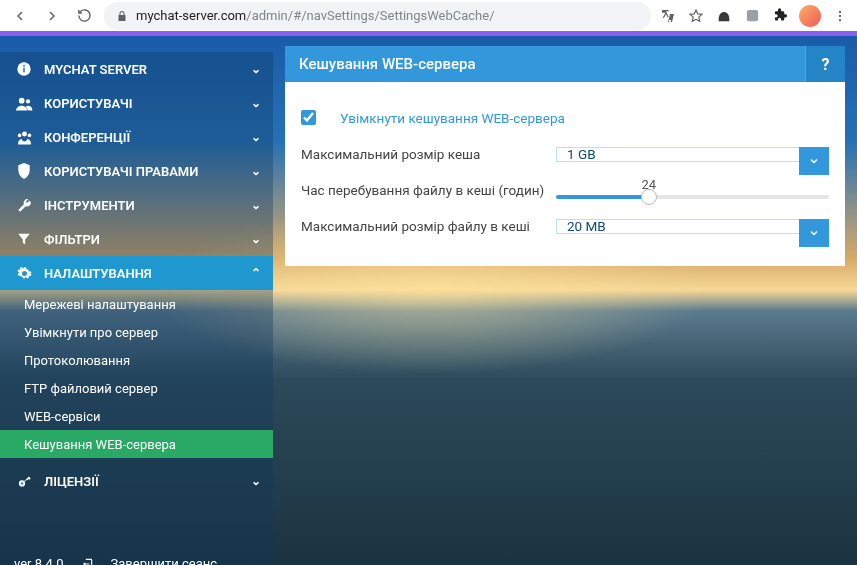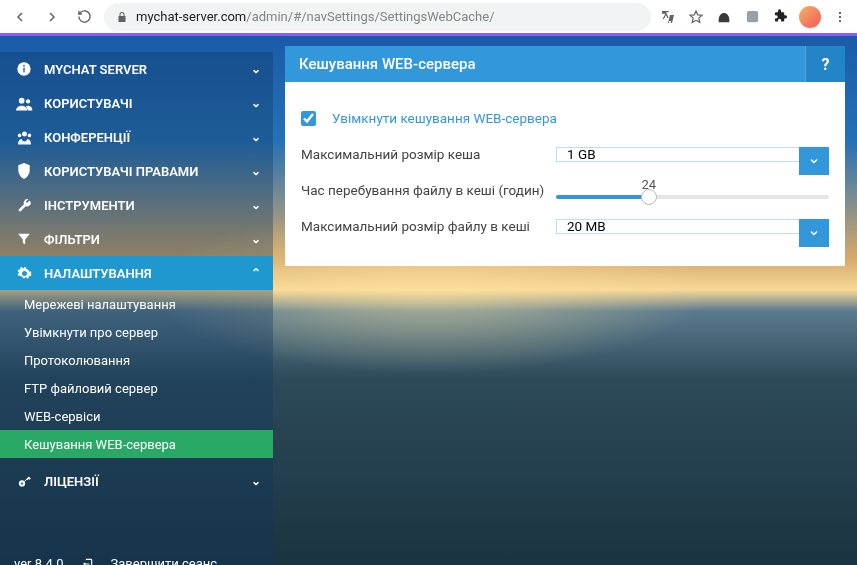--- a/index.html
+++ b/index.html
@@ -1,18 +1,18 @@
 <!DOCTYPE html>
 <html><head>
 <meta charset="utf-8">
 <style>
 * { margin: 0; padding: 0; box-sizing: border-box; font-family: -apple-system, BlinkMacSystemFont, "Segoe UI", Roboto, Arial, sans-serif; }
 html, body { width: 857px; height: 565px; overflow: hidden; }
 
-.browser-bar { height: 36px; background: #fff; border-bottom: 3px solid #8b5cf6; display: flex; align-items: center; padding: 0 8px; gap: 8px; }
+.browser-bar { height: 36px; background: #fff; border-bottom: 5px solid #8b5cf6; display: flex; align-items: center; padding: 0 8px; gap: 8px; }
 .browser-bar .nav-btn { width: 24px; height: 24px; display: flex; align-items: center; justify-content: center; color: #5f6368; cursor: pointer; border-radius: 50%; }
 .addr { flex: 1; height: 28px; background: #f1f3f4; border-radius: 14px; display: flex; align-items: center; padding: 0 12px; font-size: 13px; color: #333; gap: 8px; }
 .addr .lock { color: #5f6368; font-size: 12px; }
 .addr .url-base { color: #202124; }
 .addr .url-path { color: #80868b; }
 .browser-icons { display: flex; align-items: center; gap: 10px; color: #5f6368; }
 .browser-icons .ico { width: 18px; height: 18px; display: flex; align-items: center; justify-content: center; font-size: 14px; }
 .avatar { width: 22px; height: 22px; border-radius: 50%; background: linear-gradient(135deg,#f7b267,#f4845f,#f25c54); }
 
 .app { position: relative; width: 857px; height: 529px; background: linear-gradient(to bottom, #1a5ba8 0%, #2671b5 20%, #d6a968 42%, #f7d896 48%, #5a7a8e 52%, #2d4a5a 65%, #1a3340 100%); overflow: hidden; }
@@ -26,25 +26,25 @@
 .sb-sub { padding-left: 24px; height: 28px; display: flex; align-items: center; color: #fff; font-size: 13px; cursor: pointer; }
 .sb-sub.sel { background: #2aa866; }
 .sb-bottom { margin-top: auto; padding: 10px 14px; color: #fff; font-size: 13px; display: flex; align-items: center; gap: 16px; }
 .sb-bottom .logout { display: inline-flex; align-items: center; gap: 17px; cursor: pointer; }
 
 .content { position: absolute; left: 285px; top: 10px; right: 12px; }
 .panel-header { background: #3398db; color: #fff; height: 36px; display: flex; align-items: center; padding: 0 14px; font-size: 15px; font-weight: 500; position: relative; }
 .panel-header .help { position: absolute; right: 0; top: 0; width: 40px; height: 36px; background: #2385c6; color: #fff; display: flex; align-items: center; justify-content: center; font-weight: 700; font-size: 16px; border-left: 1px solid rgba(255,255,255,0.25); cursor: pointer; }
 .panel-body { background: #fff; padding: 14px 16px 18px; font-size: 13.5px; color: #444; }
 .row { display: flex; align-items: center; margin: 8px 0; min-height: 28px; }
-.row label.cbx { display: flex; align-items: center; gap: 16px; color: #3398db; cursor: pointer; }
+.row label.cbx { display: flex; align-items: flex-start; gap: 24px; color: #3398db; cursor: pointer; }
 .row label.cbx input { width: 15px; height: 15px; accent-color: #3398db; }
 .row .lbl { width: 255px; }
 .select { flex: 1; position: relative; }
-.select-box { border: 1px solid #bcdff4; height: 15px; display: flex; align-items: center; padding: 0 10px; color: #000000; background: #fff; cursor: pointer; }
+.select-box { border: 1px solid #bcdff4; height: 15px; display: flex; align-items: center; padding: 0 10px; color: #0c4a6e; background: #fff; cursor: pointer; }
 .select-caret { position: absolute; right: 0; top: 0; width: 30px; height: 28px; background: #3398db; display: flex; align-items: center; justify-content: center; color: #fff; border: 1px solid #3398db;}
 .slider-wrap { flex: 1; position: relative; padding-top: 14px; }
 .slider-track { height: 4px; background: #e5e5e5; position: relative; border-radius: 2px; }
 .slider-fill { position: absolute; left: 0; top: 0; height: 4px; background: #3398db; border-radius: 2px; }
 .slider-thumb { position: absolute; top: -6px; width: 16px; height: 16px; background: #fff; border: 1px solid #bbb; border-radius: 50%; transform: translateX(-50%); cursor: pointer; }
 .slider-val { position: absolute; top: -4px; color: #555; font-size: 13px; transform: translateX(-50%); }
 
 svg { display: block; }
 </style>
 </head>

